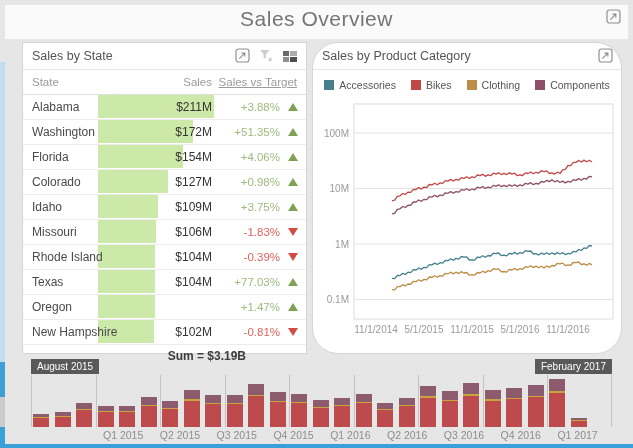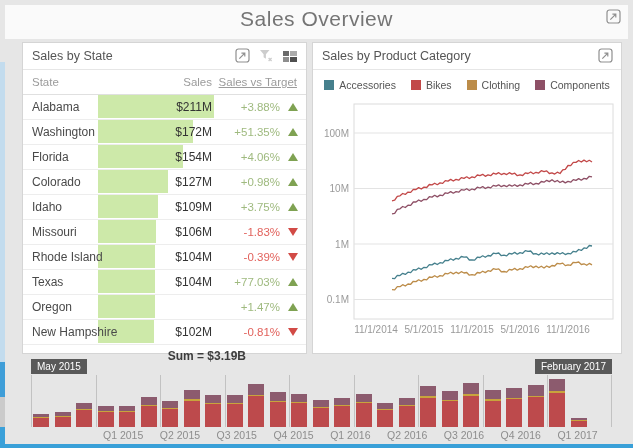--- a/index.html
+++ b/index.html
@@ -10,21 +10,21 @@
   
   .edge{position:absolute;left:0;width:5px;}
   .edge.pale{top:62px;height:300px;background:#c3dcee;}
   .edge.bright{top:362px;height:35px;background:#3f9ed8;}
   .edge.gray{top:397px;height:30px;background:#cbcbcb;}
   .edge.blue2{top:427px;height:21px;background:#3aa0d9;}
   .bottom-bar{position:absolute;left:0;right:0;bottom:0;height:4px;background:#39a0d8;}
 
   .panel{position:absolute;background:#fff;border:1px solid #d5d5d5;box-sizing:border-box;}
   .panel-state{left:22px;top:42px;width:285px;height:312px;}
-  .panel-category{left:312px;top:42px;width:310px;height:312px;}
+  .panel-category{left:312px;top:42px;width:310px;height:312px;border-radius:26px;}
   .panel-header{position:relative;height:26px;border-bottom:1px solid #e6e6e6;}
   .panel-title{position:absolute;left:9px;top:6px;font-size:12.5px;color:#555;}
   .panel-icons{position:absolute;right:8px;top:5px;display:flex;gap:9px;align-items:center;}
   .picon{width:15px;height:15px;display:inline-block;cursor:pointer;}
 
   
   .thead{position:relative;height:24px;border-bottom:1px solid #e0e0e0;font-size:11.5px;color:#9b9b9b;}
   .thead .h-state{position:absolute;left:9px;top:6px;}
   .thead .h-sales{position:absolute;left:75px;width:114px;top:6px;text-align:right;}
   .thead .h-target{position:absolute;right:9px;top:6px;text-decoration:underline;}
@@ -225,21 +225,21 @@
         <text x="207" y="264" text-anchor="middle" font-size="10" fill="#9a9a9a" font-family="Liberation Sans, sans-serif">5/1/2016</text>
         <text x="255" y="264" text-anchor="middle" font-size="10" fill="#9a9a9a" font-family="Liberation Sans, sans-serif">11/1/2016</text>
         <polyline points="79.0,209.4 81.7,209.6 84.3,206.4 87.0,206.6 89.7,204.3 92.3,205.4 95.0,203.2 97.7,203.6 100.3,200.6 103.0,201.0 105.7,199.0 108.3,200.3 111.0,198.3 113.7,198.6 116.3,195.6 119.0,195.9 121.7,194.1 124.3,195.5 127.0,193.7 129.7,194.1 132.3,191.3 135.0,191.7 137.7,189.8 140.3,191.3 143.0,189.4 145.7,190.1 148.3,187.5 151.0,188.1 153.7,187.9 156.3,191.0 159.0,190.8 161.7,191.1 164.3,188.2 167.0,188.5 169.7,186.8 172.3,188.3 175.0,186.5 177.7,187.0 180.3,184.2 183.0,184.7 185.7,184.0 188.3,186.7 191.0,186.1 193.7,186.9 196.3,184.3 199.0,185.0 201.7,183.4 204.3,185.2 207.0,183.6 209.7,184.3 212.3,181.6 215.0,182.3 217.7,182.0 220.3,185.0 223.0,184.7 225.7,186.0 228.3,184.0 231.0,185.4 233.7,183.8 236.3,185.5 239.0,183.9 241.7,185.4 244.3,183.6 247.0,185.0 249.7,183.7 252.3,185.6 255.0,184.3 257.7,184.9 260.3,182.3 263.0,182.9 265.7,180.5 268.3,181.4 271.0,178.9 273.7,179.4 276.3,176.5 279.0,177.0" fill="none" stroke="#46808D" stroke-width="1.3" stroke-linejoin="round"></polyline>
         <polyline points="79.0,131.8 81.7,131.2 84.3,127.3 87.0,126.8 89.7,124.5 92.3,125.4 95.0,123.1 97.7,123.4 100.3,120.3 103.0,120.5 105.7,118.6 108.3,120.0 111.0,118.1 113.7,118.5 116.3,115.5 119.0,115.9 121.7,114.2 124.3,115.7 127.0,113.9 129.7,114.4 132.3,111.6 135.0,112.1 137.7,110.4 140.3,112.0 143.0,110.4 145.7,111.2 148.3,108.6 151.0,109.4 153.7,107.8 156.3,109.5 159.0,107.9 161.7,108.6 164.3,106.0 167.0,106.7 169.7,105.3 172.3,107.3 175.0,105.9 177.7,106.7 180.3,104.2 183.0,105.1 185.7,103.7 188.3,105.6 191.0,104.3 193.7,105.6 196.3,103.7 199.0,105.1 201.7,104.2 204.3,106.7 207.0,105.9 209.7,106.5 212.3,103.9 215.0,104.5 217.7,103.0 220.3,104.8 223.0,103.3 225.7,104.1 228.3,101.7 231.0,102.6 233.7,101.9 236.3,104.5 239.0,103.8 241.7,105.1 244.3,103.2 247.0,104.5 249.7,100.8 252.3,100.3 255.0,96.5 257.7,96.6 260.3,93.3 263.0,93.4 265.7,91.5 268.3,93.0 271.0,91.1 273.7,92.8 276.3,91.3 279.0,93.0" fill="none" stroke="#C24848" stroke-width="1.3" stroke-linejoin="round"></polyline>
         <polyline points="79.0,220.7 81.7,220.8 84.3,217.6 87.0,217.7 89.7,215.7 92.3,217.0 95.0,215.0 97.7,215.3 100.3,212.3 103.0,212.6 105.7,210.8 108.3,212.3 111.0,210.4 113.7,210.9 116.3,208.0 119.0,208.4 121.7,206.7 124.3,208.3 127.0,206.6 129.7,207.1 132.3,204.3 135.0,204.8 137.7,203.2 140.3,204.9 143.0,203.2 145.7,204.6 148.3,202.7 151.0,204.0 153.7,203.5 156.3,206.2 159.0,205.7 161.7,206.2 164.3,203.5 167.0,204.0 169.7,202.2 172.3,203.6 175.0,201.7 177.7,202.3 180.3,199.7 183.0,200.3 185.7,199.9 188.3,202.8 191.0,202.5 193.7,203.1 196.3,200.4 199.0,201.0 201.7,199.4 204.3,201.2 207.0,199.6 209.7,200.3 212.3,197.7 215.0,198.3 217.7,196.8 220.3,198.6 223.0,197.1 225.7,198.8 228.3,197.2 231.0,199.0 233.7,197.0 236.3,198.4 239.0,196.5 241.7,197.0 244.3,194.3 247.0,194.8 249.7,194.1 252.3,196.6 255.0,195.9 257.7,196.3 260.3,193.3 263.0,193.7 265.7,193.0 268.3,195.5 271.0,194.8 273.7,196.3 276.3,194.4 279.0,195.9" fill="none" stroke="#BC8C49" stroke-width="1.3" stroke-linejoin="round"></polyline>
         <polyline points="79.0,144.8 81.7,144.3 84.3,140.4 87.0,139.8 89.7,137.5 92.3,138.5 95.0,136.2 97.7,136.3 100.3,133.0 103.0,133.0 105.7,131.0 108.3,132.3 111.0,130.3 113.7,130.6 116.3,127.7 119.0,128.1 121.7,126.3 124.3,127.9 127.0,126.1 129.7,126.6 132.3,123.8 135.0,124.3 137.7,122.6 140.3,124.2 143.0,122.6 145.7,123.2 148.3,120.6 151.0,121.2 153.7,119.7 156.3,121.5 159.0,120.0 161.7,120.8 164.3,118.2 167.0,119.0 169.7,117.6 172.3,119.5 175.0,118.1 177.7,118.9 180.3,116.4 183.0,117.2 185.7,115.8 188.3,117.7 191.0,116.3 193.7,117.7 196.3,115.8 199.0,117.2 201.7,115.7 204.3,117.4 207.0,115.9 209.7,116.8 212.3,114.3 215.0,115.1 217.7,113.7 220.3,115.7 223.0,114.3 225.7,115.0 228.3,112.5 231.0,113.2 233.7,111.3 236.3,112.6 239.0,110.7 241.7,112.8 244.3,111.5 247.0,113.5 249.7,112.1 252.3,113.9 255.0,112.4 257.7,113.2 260.3,110.6 263.0,111.4 265.7,109.6 268.3,111.2 271.0,109.4 273.7,110.0 276.3,107.3 279.0,107.9" fill="none" stroke="#8E5066" stroke-width="1.3" stroke-linejoin="round"></polyline>
       </svg>
   </div>
 
   <div class="timeline" id="timeline">
-    <span class="badge start">May 2015</span>
+    <span class="badge start">August 2015</span>
     <span class="badge end">February 2017</span>
   <div class="tl-sep" style="left: 31px;"></div>
       <div class="tl-sep" style="left: 95.5px;"></div>
       <div class="tl-sep" style="left: 160px;"></div>
       <div class="tl-sep" style="left: 224.5px;"></div>
       <div class="tl-sep" style="left: 289px;"></div>
       <div class="tl-sep" style="left: 353.5px;"></div>
       <div class="tl-sep" style="left: 418px;"></div>
       <div class="tl-sep" style="left: 482.5px;"></div>
       <div class="tl-sep" style="left: 547px;"></div>

